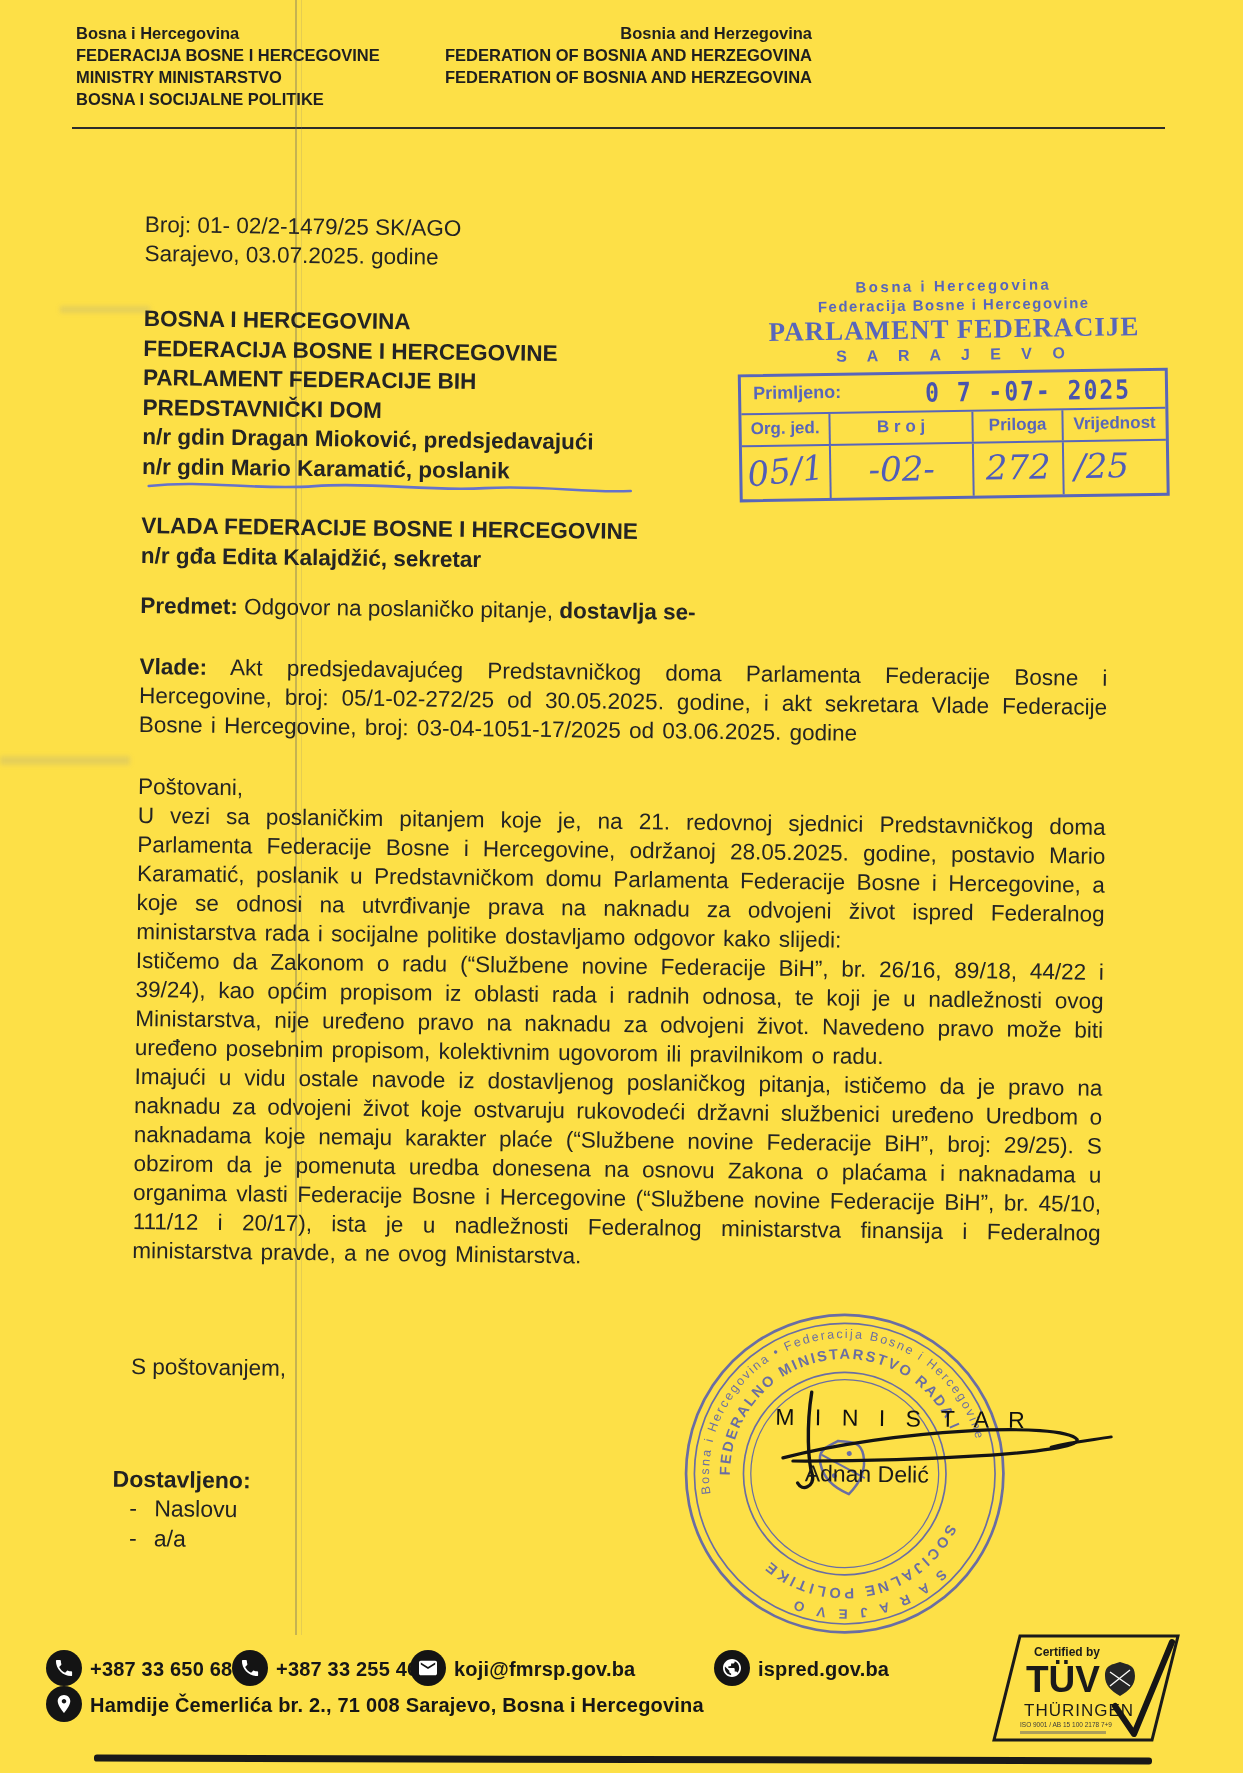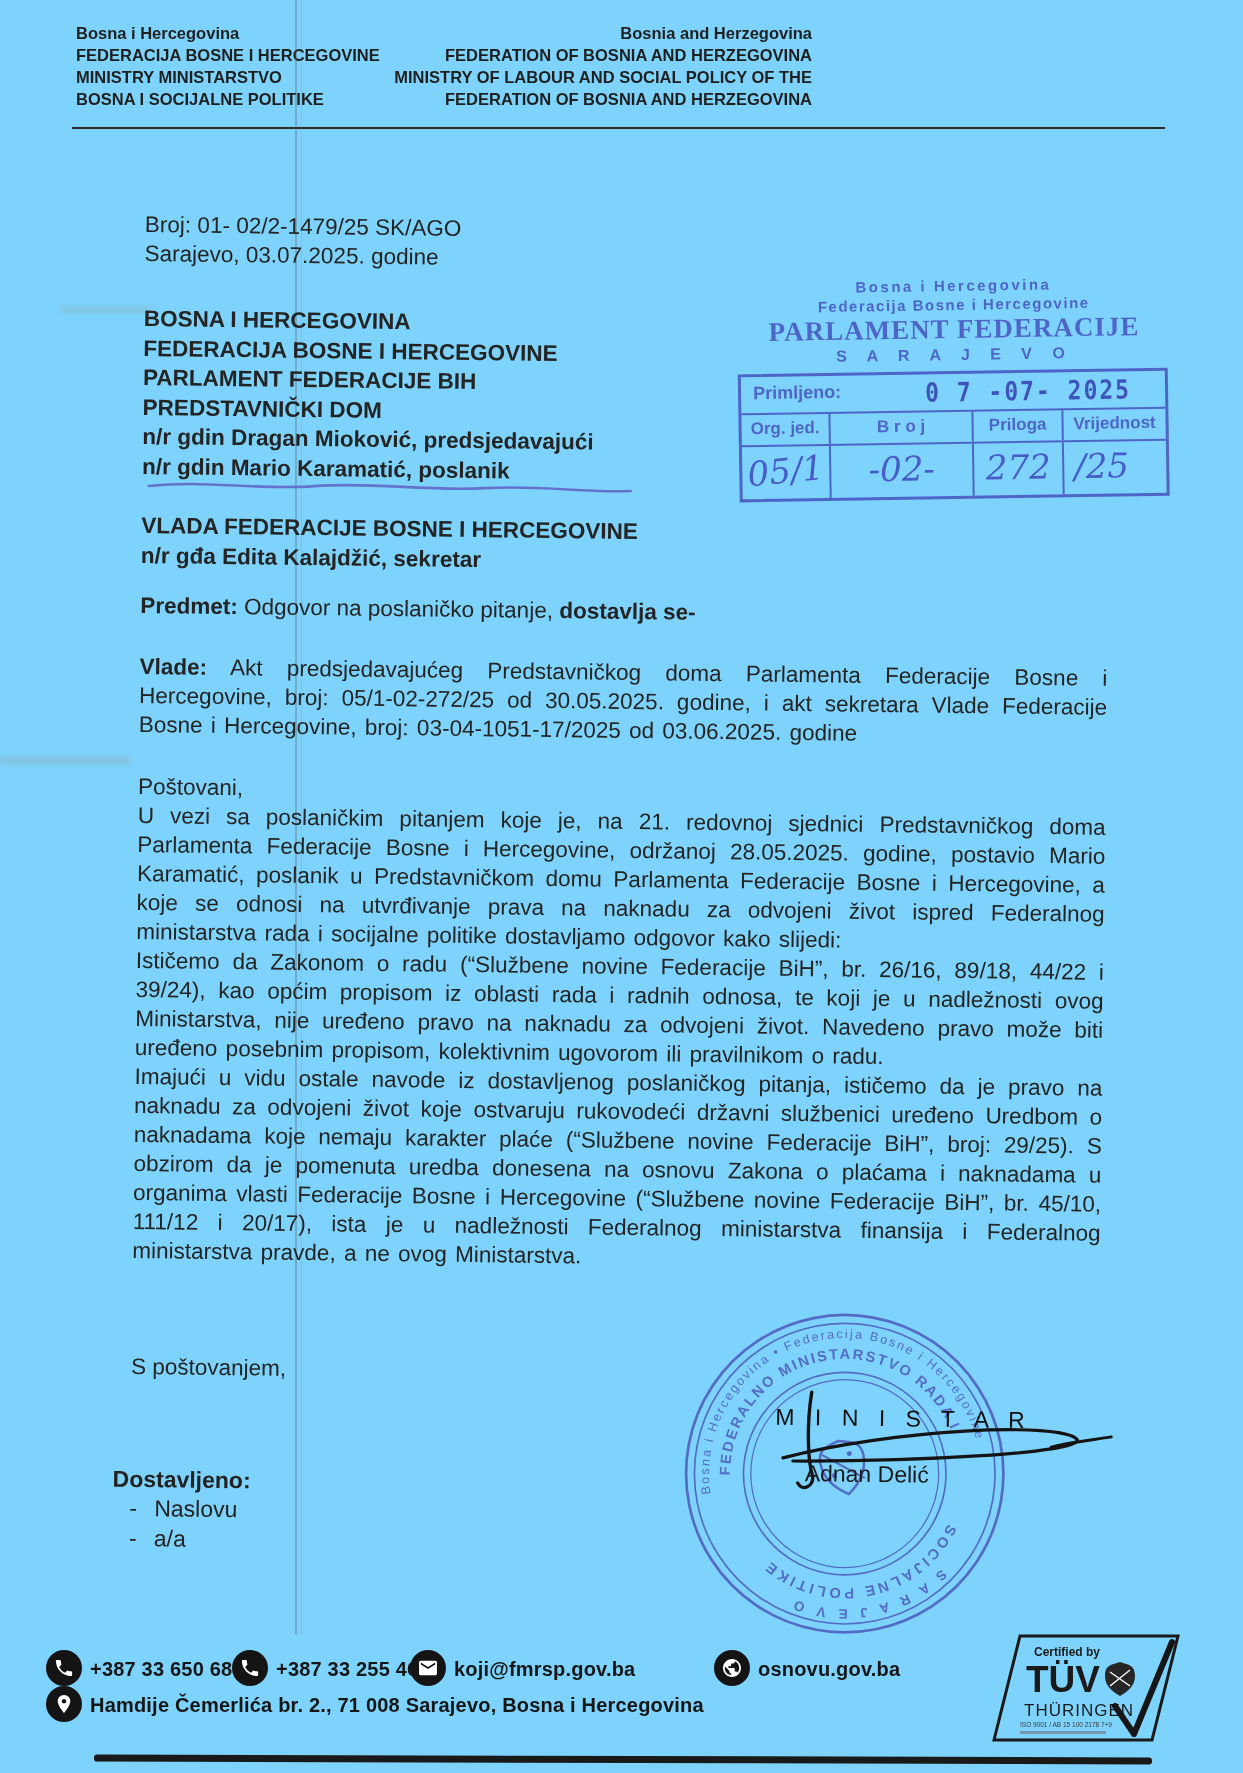--- a/index.html
+++ b/index.html
@@ -1,16 +1,16 @@
 <!DOCTYPE html>
 <html><head>
 <meta charset="utf-8">
 <style>
   html,body{margin:0;padding:0;background:#d9d9d6;}
-  .page{position:relative;width:1243px;height:1773px;margin:0 auto;background:#7dd3fc;
+  .page{position:relative;width:1243px;height:1773px;margin:0 auto;background:#fde047;
         font-family:"Liberation Sans",sans-serif;color:#222;overflow:hidden;}
   .abs{position:absolute;}
   
   .lh{font-weight:700;font-size:16.5px;line-height:22px;color:#1f1f1f;}
   .lh div{white-space:nowrap;}
   .lh.center{text-align:right;}
   .sep{position:absolute;left:72px;top:127px;width:1093px;height:2px;background:#2c2c2c;}
   
   .typed{position:absolute;left:0;top:0;width:1243px;height:1773px;
          transform:rotate(0.7deg);transform-origin:145px 220px;}
@@ -60,21 +60,20 @@
 
   <div class="abs lh" style="left:76px;top:22px;">
     <div>Bosna i Hercegovina</div>
     <div>FEDERACIJA BOSNE I HERCEGOVINE</div>
     <div>MINISTRY MINISTARSTVO</div>
     <div>BOSNA I SOCIJALNE POLITIKE</div>
   </div>
   <div class="abs lh center" style="left:312px;top:22px;width:500px;">
     <div>Bosnia and Herzegovina</div>
     <div>FEDERATION OF BOSNIA AND HERZEGOVINA</div>
-    <div>MINISTRY OF LABOUR AND SOCIAL POLICY OF THE</div>
     <div>FEDERATION OF BOSNIA AND HERZEGOVINA</div>
   </div>
   <div class="sep"></div>
 
   <div class="fold-v" style="left:295px;top:0;width:2px;height:1635px;"></div>
   <div class="fold-v2" style="left:301px;top:0;width:1px;height:1635px;"></div>
   <div class="smudge" style="left:0;top:756px;width:130px;height:9px;"></div>
   <div class="smudge" style="left:60px;top:306px;width:90px;height:7px;"></div>
 
   <div class="typed">
@@ -211,21 +210,21 @@
   <svg class="abs" style="left:410px;top:1650px;" width="36" height="36" viewBox="0 0 24 24">
     <circle cx="12" cy="12" r="12" fill="#141414"></circle>
     <path transform="translate(4.8,4.8) scale(0.6)" fill="#ffffff" d="M20 4H4c-1.1 0-2 .9-2 2v12c0 1.1.9 2 2 2h16c1.1 0 2-.9 2-2V6c0-1.1-.9-2-2-2zm0 4l-8 5-8-5V6l8 5 8-5v2z"></path>
   </svg>
   <div class="abs ftxt" style="left:454px;top:1658px;">koji@fmrsp.gov.ba</div>
 
   <svg class="abs" style="left:714px;top:1650px;" width="36" height="36" viewBox="0 0 24 24">
     <circle cx="12" cy="12" r="12" fill="#141414"></circle>
     <path transform="translate(4.8,4.8) scale(0.6)" fill="#ffffff" d="M12 2C6.48 2 2 6.48 2 12s4.48 10 10 10 10-4.48 10-10S17.52 2 12 2zm-1 17.93c-3.95-.49-7-3.85-7-7.93 0-.62.08-1.21.21-1.79L9 15v1c0 1.1.9 2 2 2v1.93zm6.9-2.54c-.26-.81-1-1.39-1.9-1.39h-1v-3c0-.55-.45-1-1-1H8v-2h2c.55 0 1-.45 1-1V7h2c1.1 0 2-.9 2-2v-.41c2.93 1.19 5 4.06 5 7.41 0 2.08-.8 3.97-2.1 5.39z"></path>
   </svg>
-  <div class="abs ftxt" style="left:758px;top:1658px;">osnovu.gov.ba</div>
+  <div class="abs ftxt" style="left:758px;top:1658px;">ispred.gov.ba</div>
 
   <svg class="abs" style="left:46px;top:1686px;" width="36" height="36" viewBox="0 0 24 24">
     <circle cx="12" cy="12" r="12" fill="#141414"></circle>
     <path transform="translate(4.8,4.8) scale(0.6)" fill="#ffffff" d="M12 2C8.13 2 5 5.13 5 9c0 5.25 7 13 7 13s7-7.75 7-13c0-3.87-3.13-7-7-7zm0 9.5c-1.38 0-2.5-1.12-2.5-2.5s1.12-2.5 2.5-2.5 2.5 1.12 2.5 2.5-1.12 2.5-2.5 2.5z"></path>
   </svg>
   <div class="abs ftxt" style="left:90px;top:1694px;">Hamdije Čemerlića br. 2., 71 008 Sarajevo, Bosna i Hercegovina</div>
 
   <svg class="abs" style="left:982px;top:1630px;" width="210" height="118" viewBox="0 0 210 118">
     <path d="M 38,6 L 196,6 L 170,110 L 12,110 Z" fill="none" stroke="#1a1a1a" stroke-width="3"></path>
     <text x="52" y="26" font-family="Liberation Sans, sans-serif" font-size="12" font-weight="bold" fill="#1a1a1a">Certified by</text>

